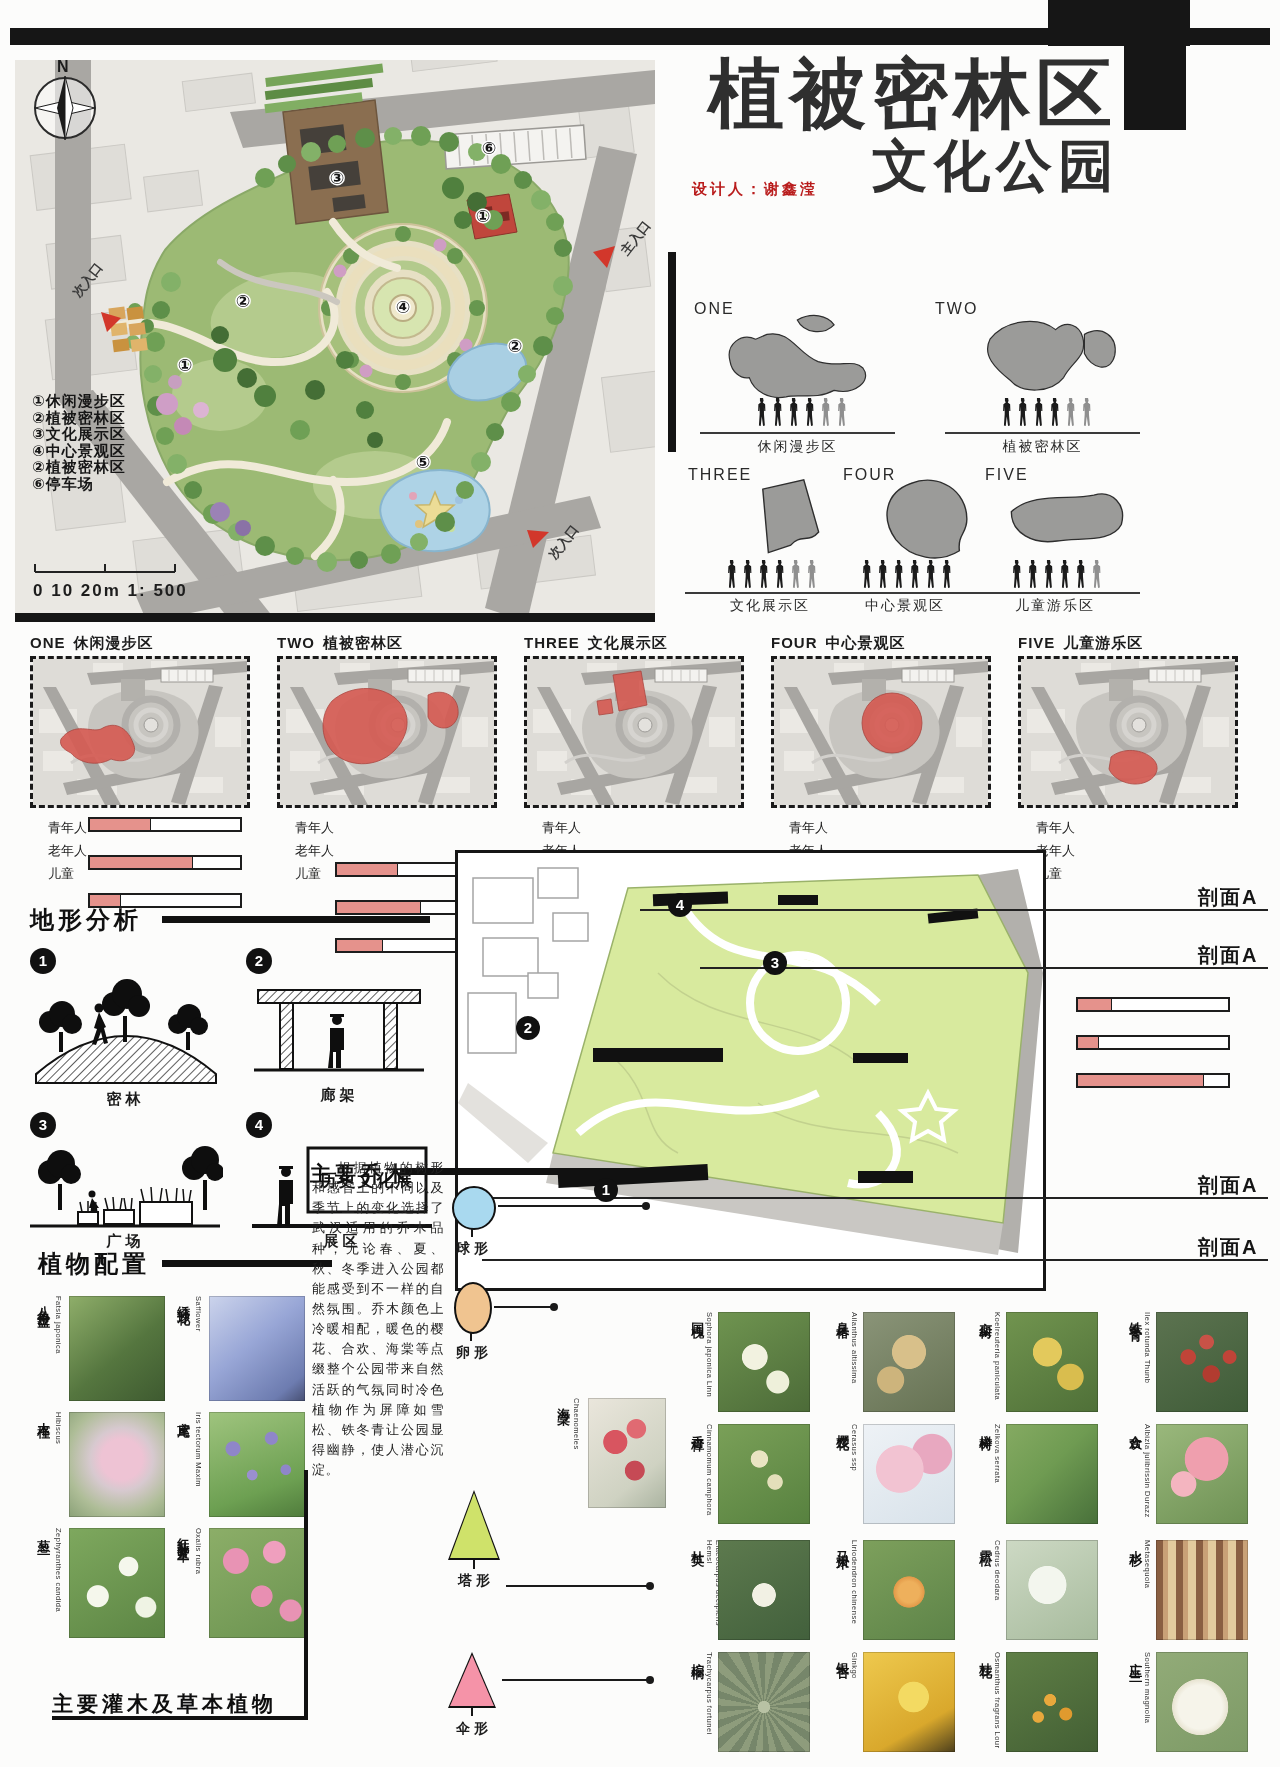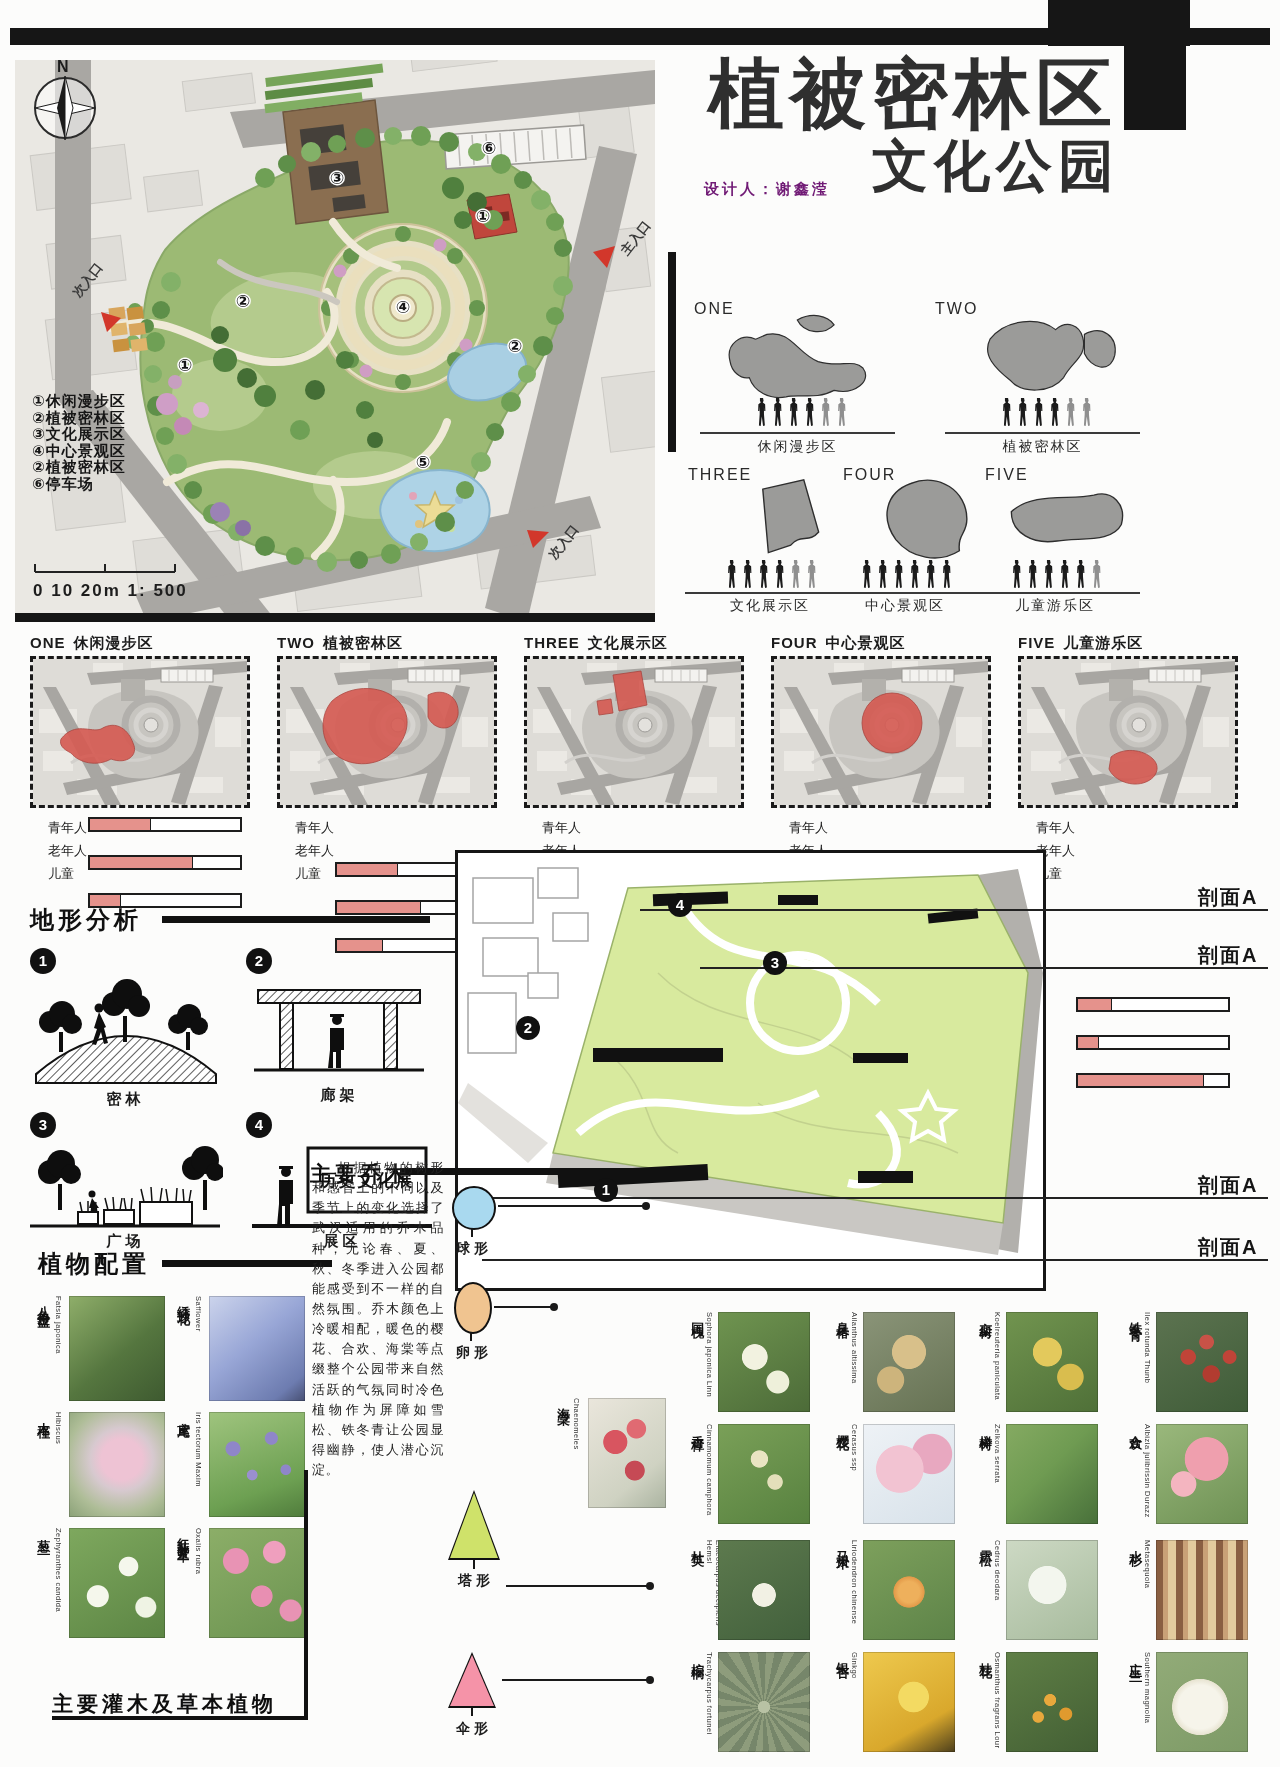--- a/index.html
+++ b/index.html
@@ -3,21 +3,21 @@
 <meta charset="utf-8">
 <style>
   html,body{margin:0;padding:0;background:#9a9a9a;}
   #page{position:relative;width:1280px;height:1767px;background:#fcfcfb;overflow:hidden;
         font-family:"Liberation Sans","DejaVu Sans",sans-serif;color:#1c1c1c;}
   .abs{position:absolute;}
   .blk{background:#161616;}
   .sec-title{font-weight:bold;font-size:24px;letter-spacing:4px;color:#101010;}
   .hline{background:#111;}
   .big-title{font-weight:bold;color:#2f2f2f;letter-spacing:6px;line-height:1;}
-  .designer{font-size:15px;letter-spacing:3px;color:#701a75;font-weight:bold;margin-left:12px;}
+  .designer{font-size:15px;letter-spacing:3px;color:#b91c1c;font-weight:bold;}
   .legend{font-size:15px;font-weight:bold;line-height:16.5px;color:#161616;letter-spacing:1px;}
   .panel{border:3px dashed #1a1a1a;background:#efeeec;}
   .mmsvg{display:block;width:100%;height:100%;}
   .ztitle{font-size:15px;font-weight:bold;letter-spacing:1px;white-space:nowrap;}
   .zid{margin-right:8px;}
   .brow-label{font-size:13px;color:#1d1d1d;width:44px;}
   .btrack{position:relative;width:150px;height:11px;border:2px solid #1d1d1d;background:#fff;}
   .bfill{position:absolute;left:0;top:0;bottom:0;background:#e5928c;border-right:1px solid #1d1d1d;}
   .crowd-border{width:8px;background:#141414;}
   .crowd-title{font-size:26px;font-weight:bold;letter-spacing:5px;}

